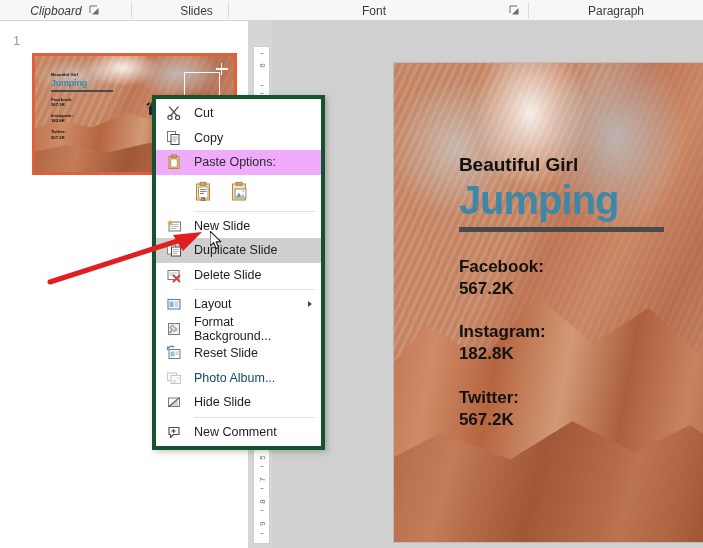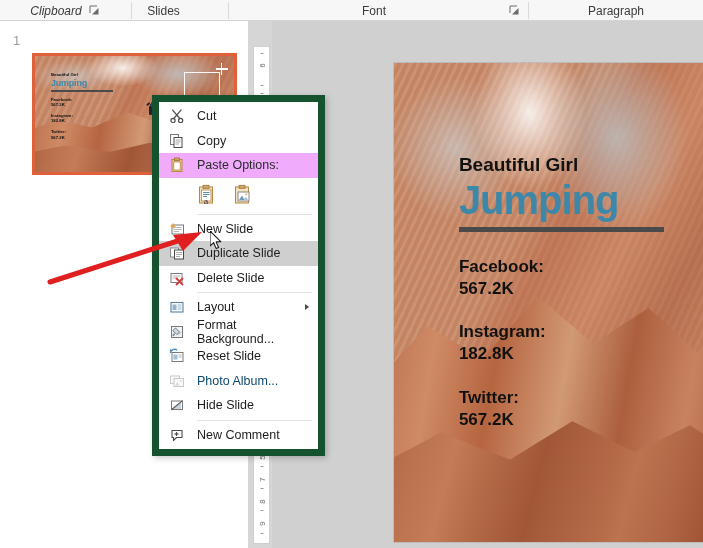--- a/index.html
+++ b/index.html
@@ -160,21 +160,21 @@
   .s-rule { width: 205px; height: 5px; background: #4a4a4a; margin: 6px 0 24px 0; }
   .s-stat {
     font-size: 17px; font-weight: bold; color: #111; line-height: 1.28;
     margin-bottom: 22px;
   }
 
   
   .ctx-menu {
     position: absolute; left: 152px; top: 95px; width: 173px;
     background: #ffffff;
-    border: 7px solid #14532d;
+    border: 4px solid #14532d;
     box-shadow: 2px 2px 6px rgba(0,0,0,0.22);
     padding: 2px 0;
     z-index: 40;
   }
   .ctx-item {
     position: relative; height: 24.5px;
     display: flex; align-items: center;
     font-size: 12.5px; color: #1d1d1d;
     padding-left: 38px; padding-right: 8px;
     cursor: default;
@@ -221,21 +221,21 @@
     <div class="ribbon-group" style="left:0px; width:130px;font-style:italic;">
       <span class="glabel">Clipboard</span>
       <span class="launcher">
         <svg width="11" height="11" viewBox="0 0 11 11">
             <path d="M1 1 h7 M1 1 v7" stroke="#6a6a6a" stroke-width="1" fill="none"></path>
             <path d="M3 9.5 L9.5 3 L9.5 9.5 Z" fill="#6a6a6a"></path>
           </svg>
       </span>
     </div>
     <div class="grp-sep" style="left:131px;"></div>
-    <div class="ribbon-group" style="left:116px; width:95px;align-items:center;">
+    <div class="ribbon-group" style="left:149px; width:95px;align-items:center;">
       <span class="glabel">Slides</span>
     </div>
     <div class="grp-sep" style="left:228px;"></div>
     <div class="ribbon-group" style="left:229px; width:290px;">
       <span class="glabel">Font</span>
     </div>
     <div class="ribbon-group" style="left:496px; width:30px;">
       <span class="launcher">
         <svg width="11" height="11" viewBox="0 0 11 11">
             <path d="M1 1 h7 M1 1 v7" stroke="#6a6a6a" stroke-width="1" fill="none"></path>

